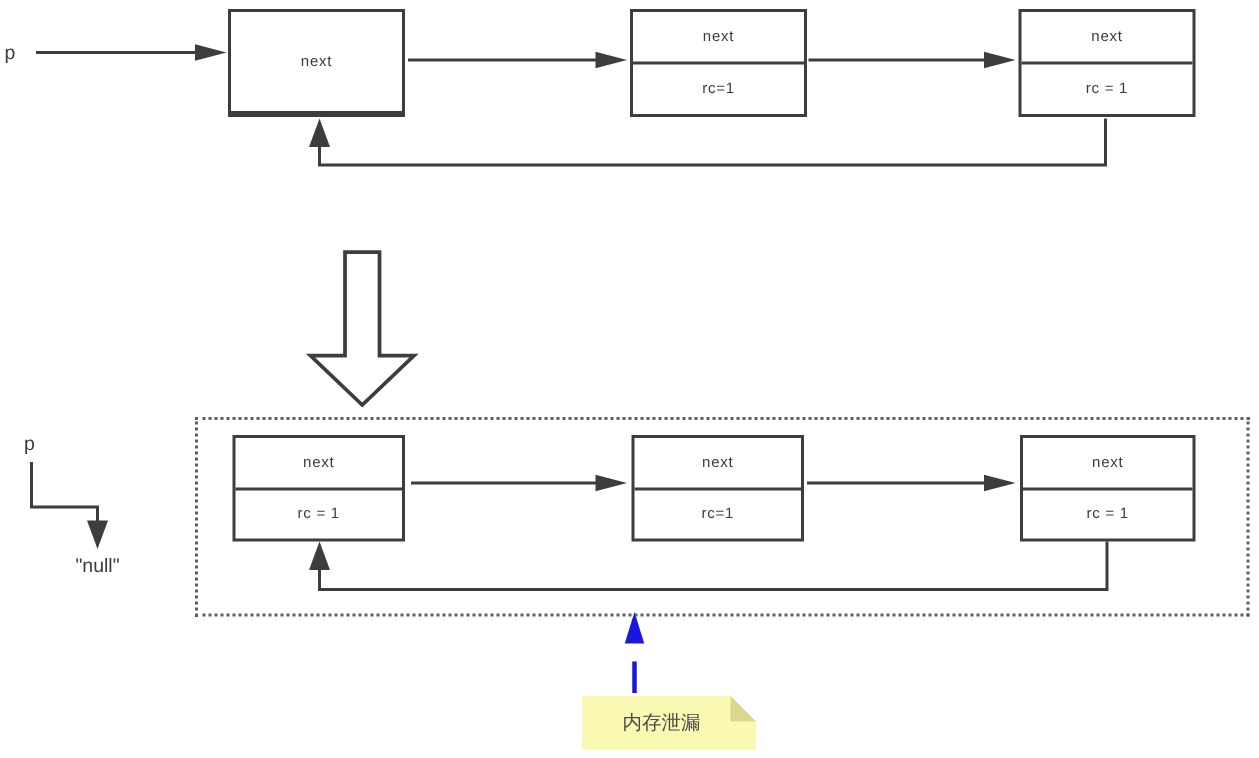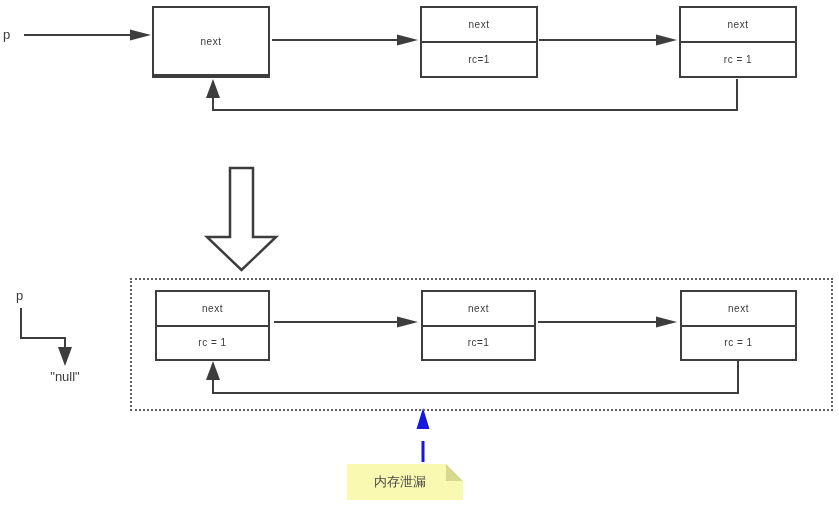--- a/index.html
+++ b/index.html
@@ -34,21 +34,21 @@
     font-size:10px;letter-spacing:.5px;color:var(--text);
   }
   .node .cell.field{border-bottom:2px solid var(--line);}
   .ptr-label{position:absolute;font-size:13px;color:var(--text);}
   .null-label{position:absolute;font-size:13px;color:var(--text);text-align:center;width:56px;}
   .dotted-box{
     position:absolute;left:130px;top:278px;width:703px;height:133px;
     border:2px dotted #5f5f5f;box-sizing:border-box;background:transparent;
   }
   .note{
-    position:absolute;left:347px;top:464px;width:116px;height:36px;
+    position:absolute;left:388px;top:464px;width:116px;height:36px;
     background:var(--note-bg);
     display:flex;align-items:center;justify-content:center;
     font-size:13px;color:#4a4a4a;box-sizing:border-box;padding-right:10px;
   }
   .note-fold{
     position:absolute;top:0;right:0;width:0;height:0;
     border-style:solid;border-width:0 17px 17px 0;
     border-color:#ffffff #ffffff var(--note-fold) var(--note-fold);
   }
 </style>

